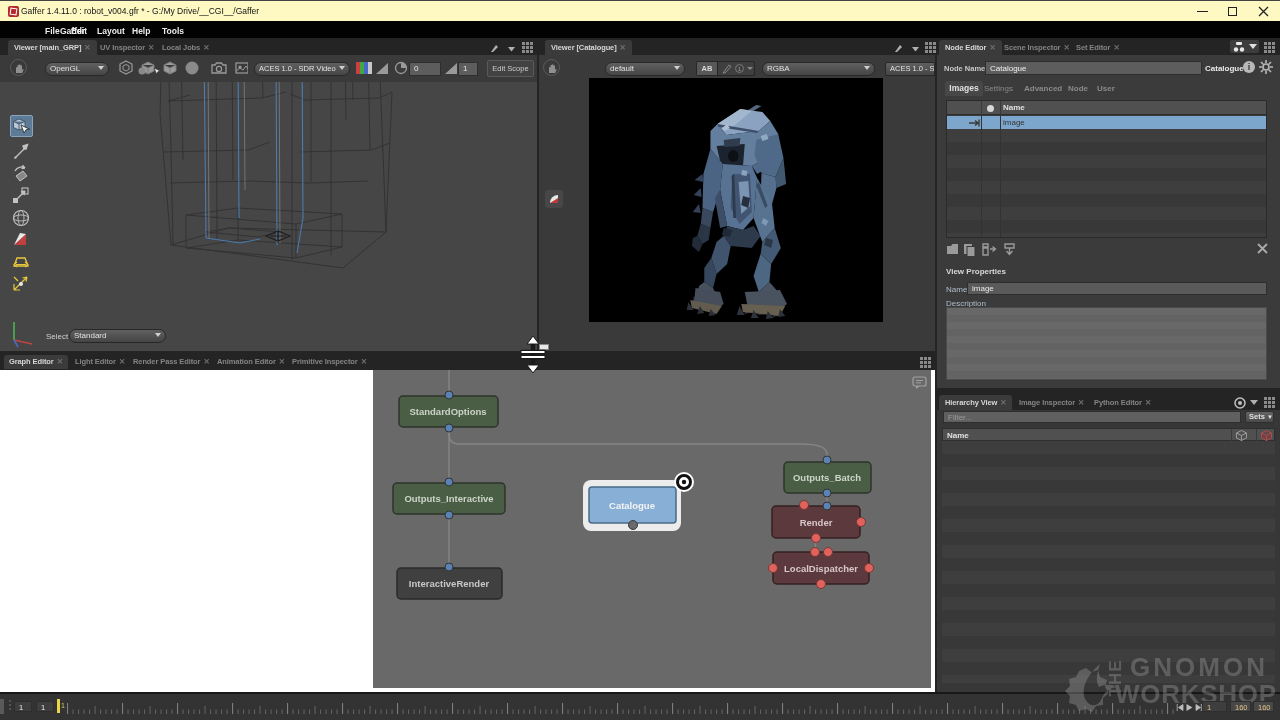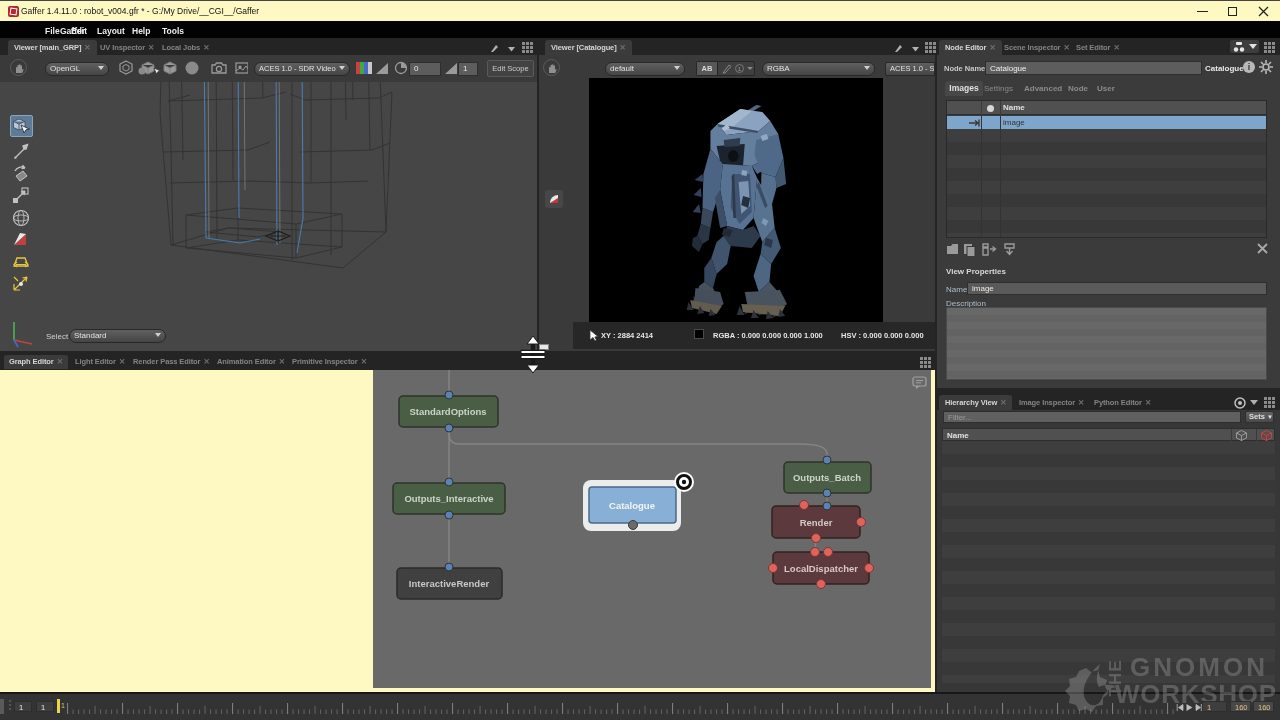--- a/index.html
+++ b/index.html
@@ -292,29 +292,20 @@
   </div>
 
   <div class="abs" style="left:6px;top:152px;width:18px;height:18px;background:#474747;border-radius:3px;"></div>
   <svg class="abs" style="left:9px;top:155px;" width="12" height="12">
         <path d="M2 10 L10 10 L10 2 A8 8 0 0 0 2 10 Z" fill="#e8e8e8"></path>
         <path d="M2 10 L10 10 L10 5 Z" fill="#c03838"></path>
       </svg>
 
   <div class="abs" style="left:0;top:306px;width:10px;height:6px;background:#e8e8e8;border:1px solid #888;"></div>
 
-  <div class="abs" style="left:34px;top:284px;width:362px;height:27px;background:#272727;color:#e6e6e6;font-size:7.5px;font-weight:bold;white-space:nowrap;">
-    <svg class="abs" style="left:16px;top:7px;" width="10" height="13">
-          <path d="M1 1 L1 11 L4 8.5 L6 12 L7.5 11 L5.8 8 L9 7.5 Z" fill="#fff" stroke="#333" stroke-width="0.8"></path>
-        </svg>
-    <span class="abs" style="left:28px;top:9px;">XY : 2884 2414</span>
-    <div class="abs" style="left:121px;top:7px;width:10px;height:10px;background:#000;border:1px solid #4a4a4a;"></div>
-    <span class="abs" style="left:140px;top:9px;">RGBA : 0.000 0.000 0.000 1.000</span>
-    <span class="abs" style="left:268px;top:9px;">HSV : 0.000 0.000 0.000</span>
-  </div>
 </div>
 
 <div class="abs" id="nodeeditor" style="left:937px;top:38px;width:343px;height:350px;background:#3b3b3b;">
   <div class="abs" style="left:0;top:0;width:343px;height:17px;background:#242424;"></div>
   <div class="tab active" style="left:2px;">Node Editor<span class="x">✕</span></div>
   <div class="tab" style="left:61px;">Scene Inspector<span class="x">✕</span></div>
   <div class="tab" style="left:133px;">Set Editor<span class="x">✕</span></div>
   <div class="abs" style="left:293px;top:2px;width:29px;height:13px;background:#3d3d3d;border-radius:2px;"></div>
   <svg class="abs" style="left:296px;top:4px;" width="12" height="10">
         <rect x="3" y="0" width="6" height="3" rx="1" fill="#e8e8e8"></rect>
@@ -404,21 +395,21 @@
     <svg class="abs" style="left:318px;top:1px;" width="11" height="11">
           <path d="M5.5 0.5 L10.5 3 L10.5 8 L5.5 10.5 L0.5 8 L0.5 3 Z M0.5 3 L5.5 5.5 L10.5 3 M5.5 5.5 L5.5 10.5" fill="#7a4040" stroke="#a05050" stroke-width="1"></path>
         </svg>
     <div class="abs" style="left:288px;top:0;width:1px;height:13px;background:#3a3a3a;"></div>
     <div class="abs" style="left:313px;top:0;width:1px;height:13px;background:#3a3a3a;"></div>
   </div>
 
   <div class="abs" style="left:5px;top:50px;width:333px;height:242px;background:repeating-linear-gradient(#3e3e3e 0px,#3e3e3e 13px,#383838 13px,#383838 26px);"></div>
 </div>
 
-<div class="abs" id="graph" style="left:0;top:354px;width:935px;height:338px;background:#fef9c3;">
+<div class="abs" id="graph" style="left:0;top:354px;width:935px;height:338px;background:#ffffff;">
   <div class="abs" style="left:0;top:0;width:935px;height:16px;background:#242424;"></div>
   <div class="tab active" style="left:4px;top:1px;height:14px;line-height:14px;font-size:7.5px;padding:0 5px;" id="getab1">Graph Editor<span class="x">✕</span></div>
   <div class="tab" style="left:72px;top:1px;height:14px;line-height:14px;font-size:7.5px;padding:0 3px;">Light Editor<span class="x">✕</span></div>
   <div class="tab" style="left:130px;top:1px;height:14px;line-height:14px;font-size:7.5px;padding:0 3px;">Render Pass Editor<span class="x">✕</span></div>
   <div class="tab" style="left:214px;top:1px;height:14px;line-height:14px;font-size:7.5px;padding:0 3px;">Animation Editor<span class="x">✕</span></div>
   <div class="tab" style="left:289px;top:1px;height:14px;line-height:14px;font-size:7.5px;padding:0 3px;">Primitive Inspector<span class="x">✕</span></div>
   <div class="gridicon" style="left:920px;top:3px;">
         <div style="left:0;top:0"></div>
       </div>
 

